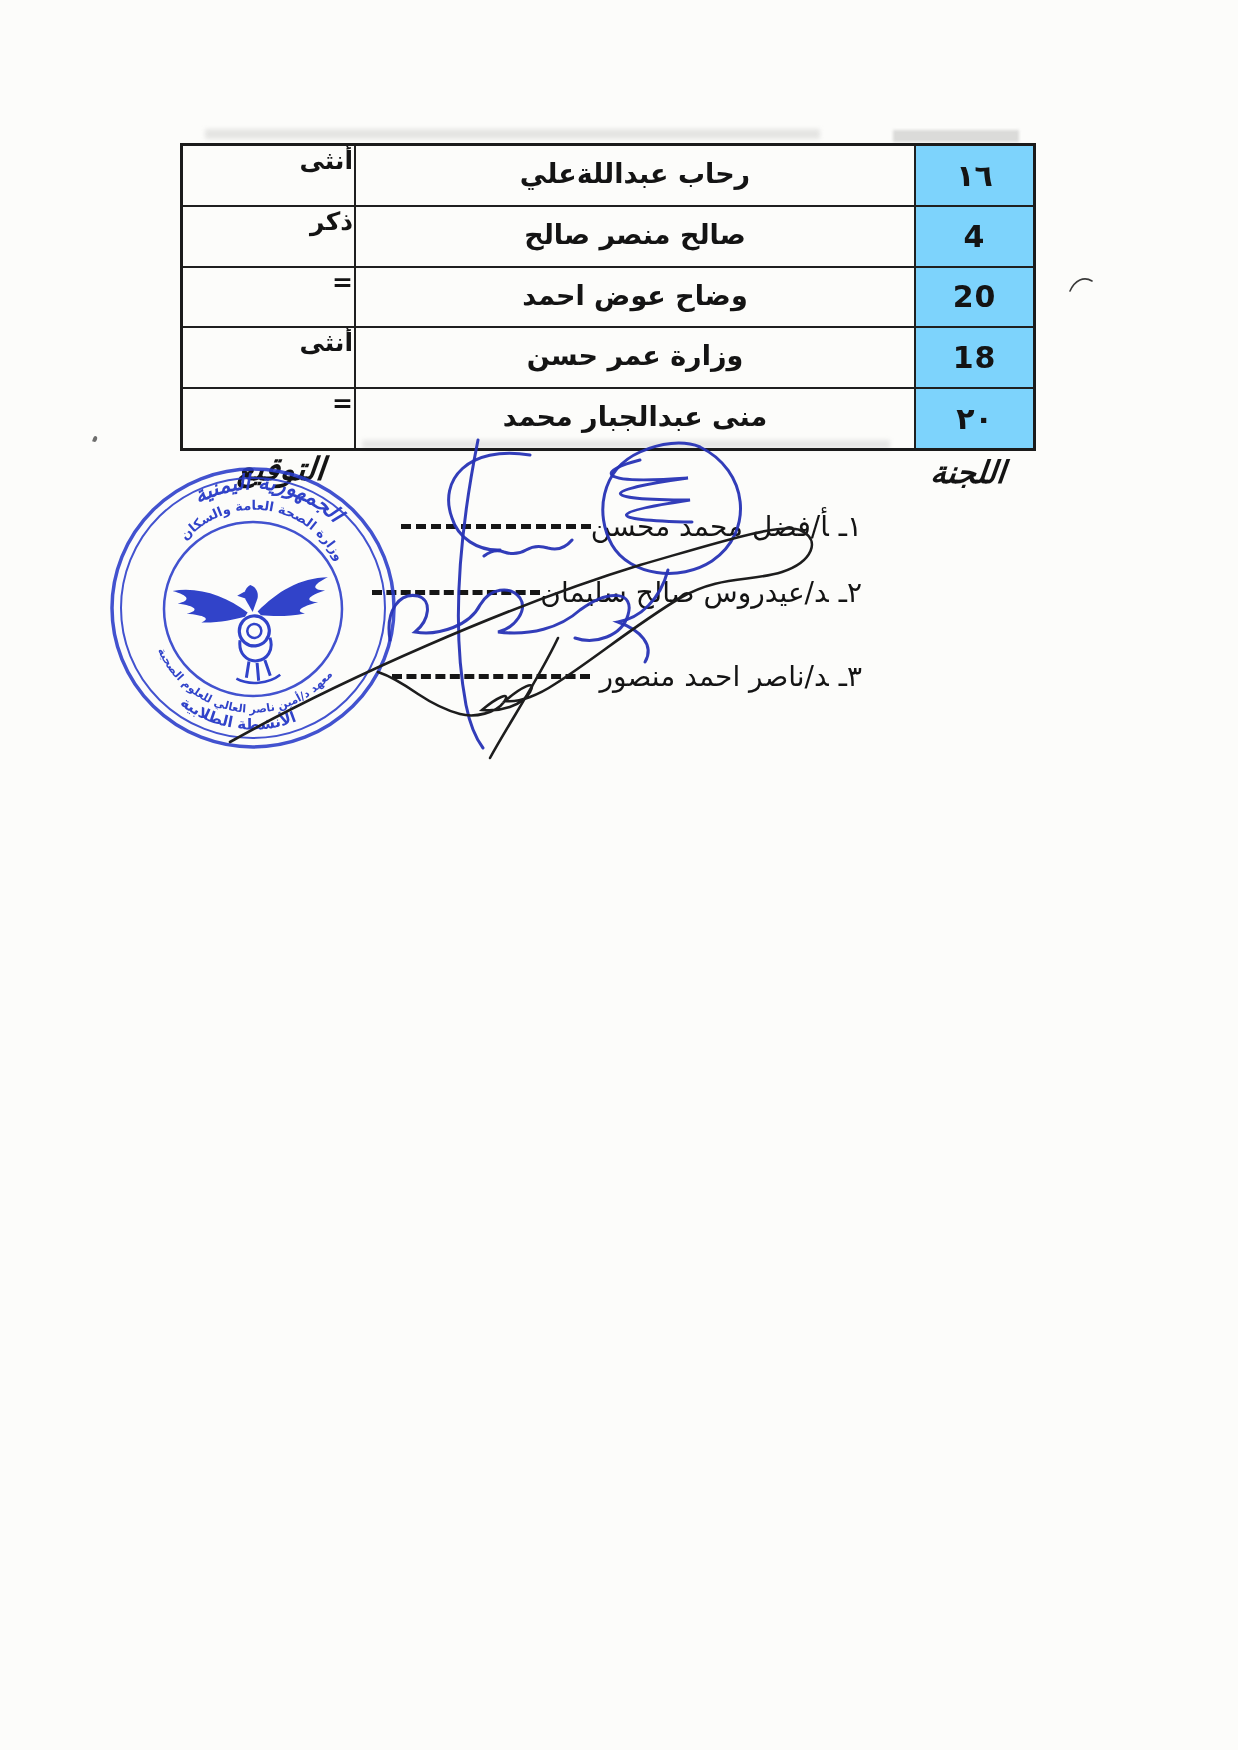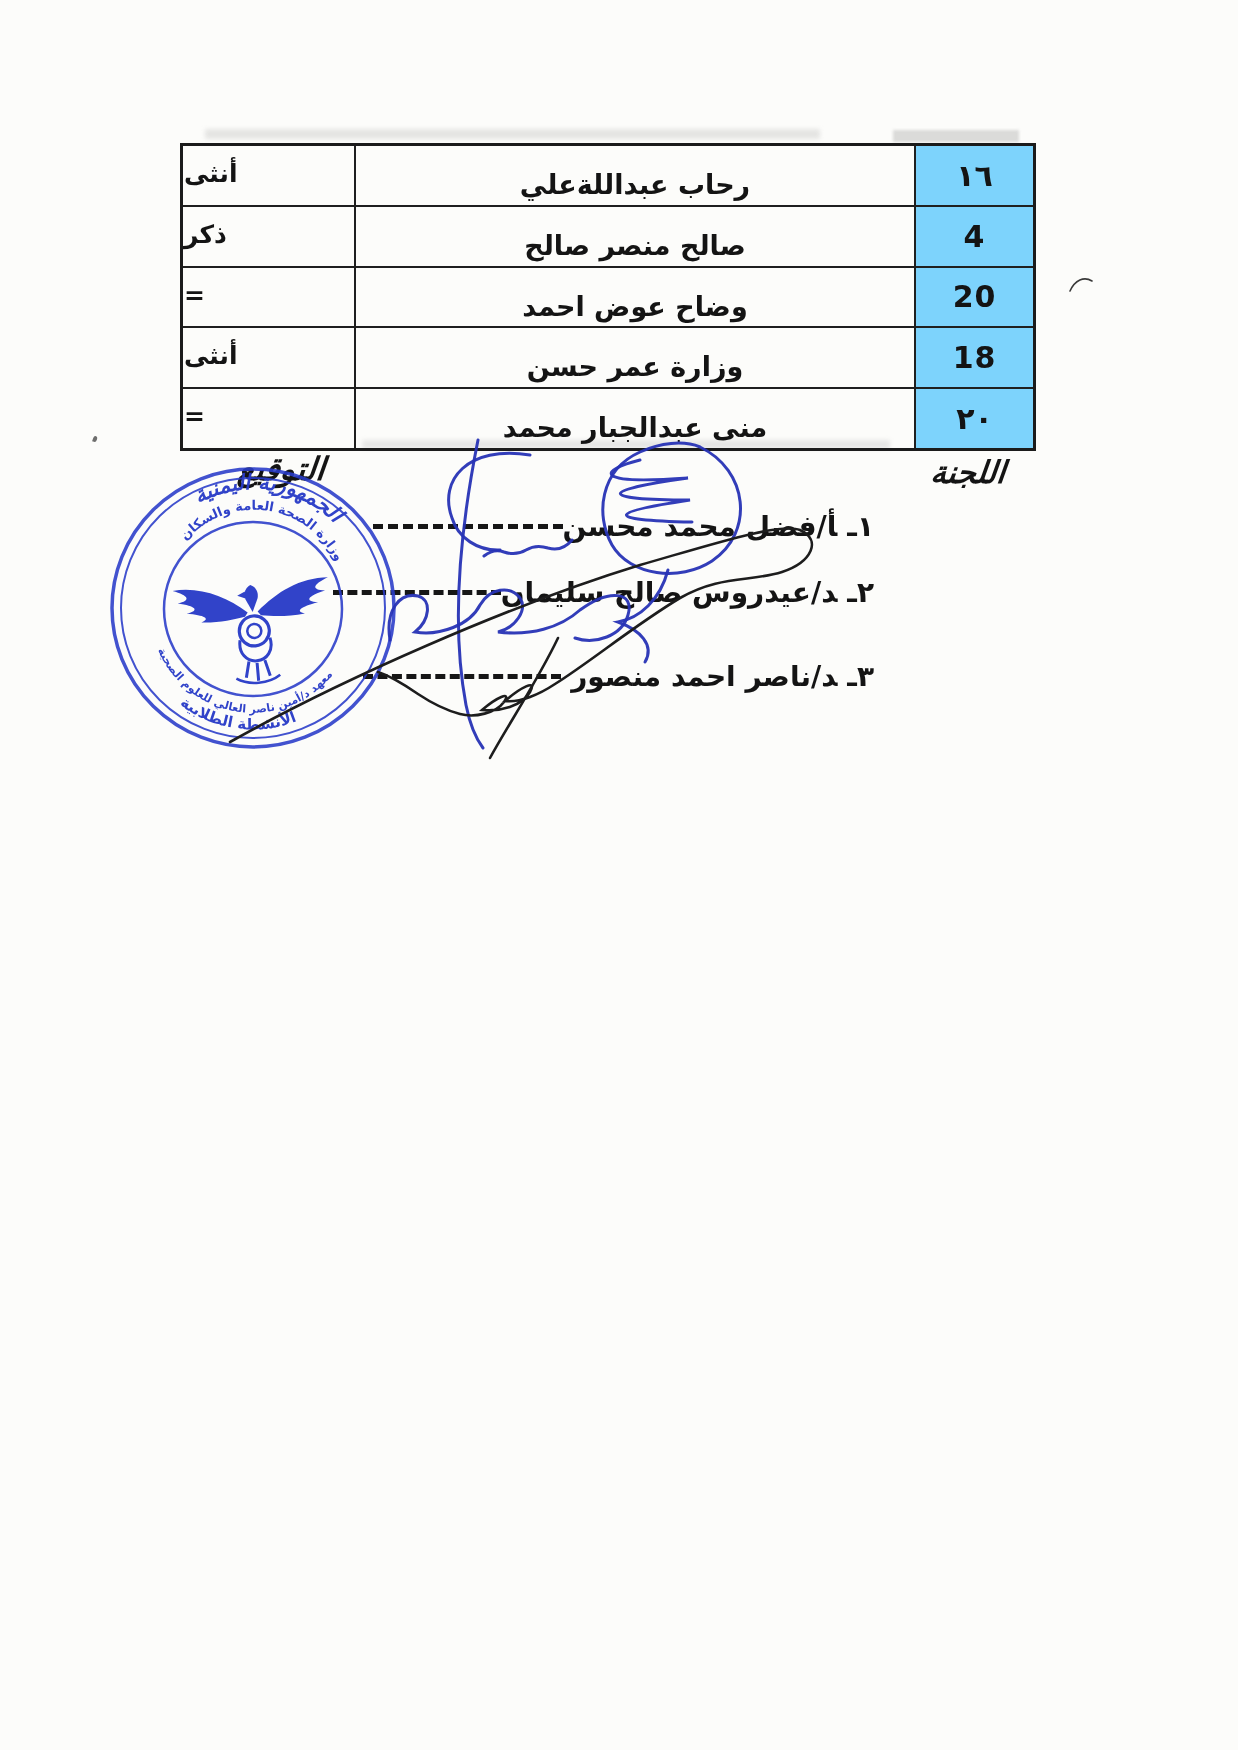--- a/index.html
+++ b/index.html
@@ -19,29 +19,29 @@
   table.roster{
     position:absolute;left:180px;top:143px;width:840px;height:308px;
     border-collapse:collapse;table-layout:fixed;direction:rtl;
     border:3px solid #1b1b1b;
   }
   table.roster td{
     border:2px solid #1f1f1f;font-weight:bold;overflow:hidden;
   }
   td.c-no{width:115px;background:#7dd3fc;text-align:center;vertical-align:middle;
     font-size:30px;letter-spacing:1px;}
-  td.c-name{width:556px;text-align:center;vertical-align:top;padding-top:23px;font-size:27px;}
-  td.c-gender{width:169px;text-align:left;vertical-align:top;padding-top:13px;font-size:25px;}
+  td.c-name{width:556px;text-align:center;vertical-align:top;padding-top:12px;font-size:27px;}
+  td.c-gender{width:169px;text-align:right;vertical-align:top;padding-top:0;font-size:25px;}
   
   .lbl{position:absolute;font-weight:bold;font-style:italic;white-space:nowrap;}
   .lbl-committee{left:893px;top:454px;width:150px;text-align:center;font-size:31px;transform:skewX(-6deg);}
   .lbl-signature{left:238px;top:450px;font-size:32px;transform:skewX(-6deg);}
   
-  .member{position:absolute;right:364px;direction:rtl;white-space:nowrap;
-    font-size:28px;font-weight:bold;}
+  .member{position:absolute;right:376px;direction:rtl;white-space:nowrap;
+    font-size:28px;font-weight:normal;}
   .m1{top:510px;} .m2{top:576px;} .m3{top:660px;}
   .m-idx{margin-left:10px;}
   .dashes{display:inline-block;height:0;border-bottom:5px dashed #161616;vertical-align:7px;}
   .d1{width:190px;}
   .d2{width:168px;}
   .d3{width:198px;margin-right:10px;}
   
   .stamp-svg{position:absolute;left:106px;top:466px;width:294px;height:288px;
     filter:blur(0.5px) saturate(1.05);opacity:.96;}
   .sig-svg{position:absolute;left:60px;top:400px;width:860px;height:400px;pointer-events:none;}

